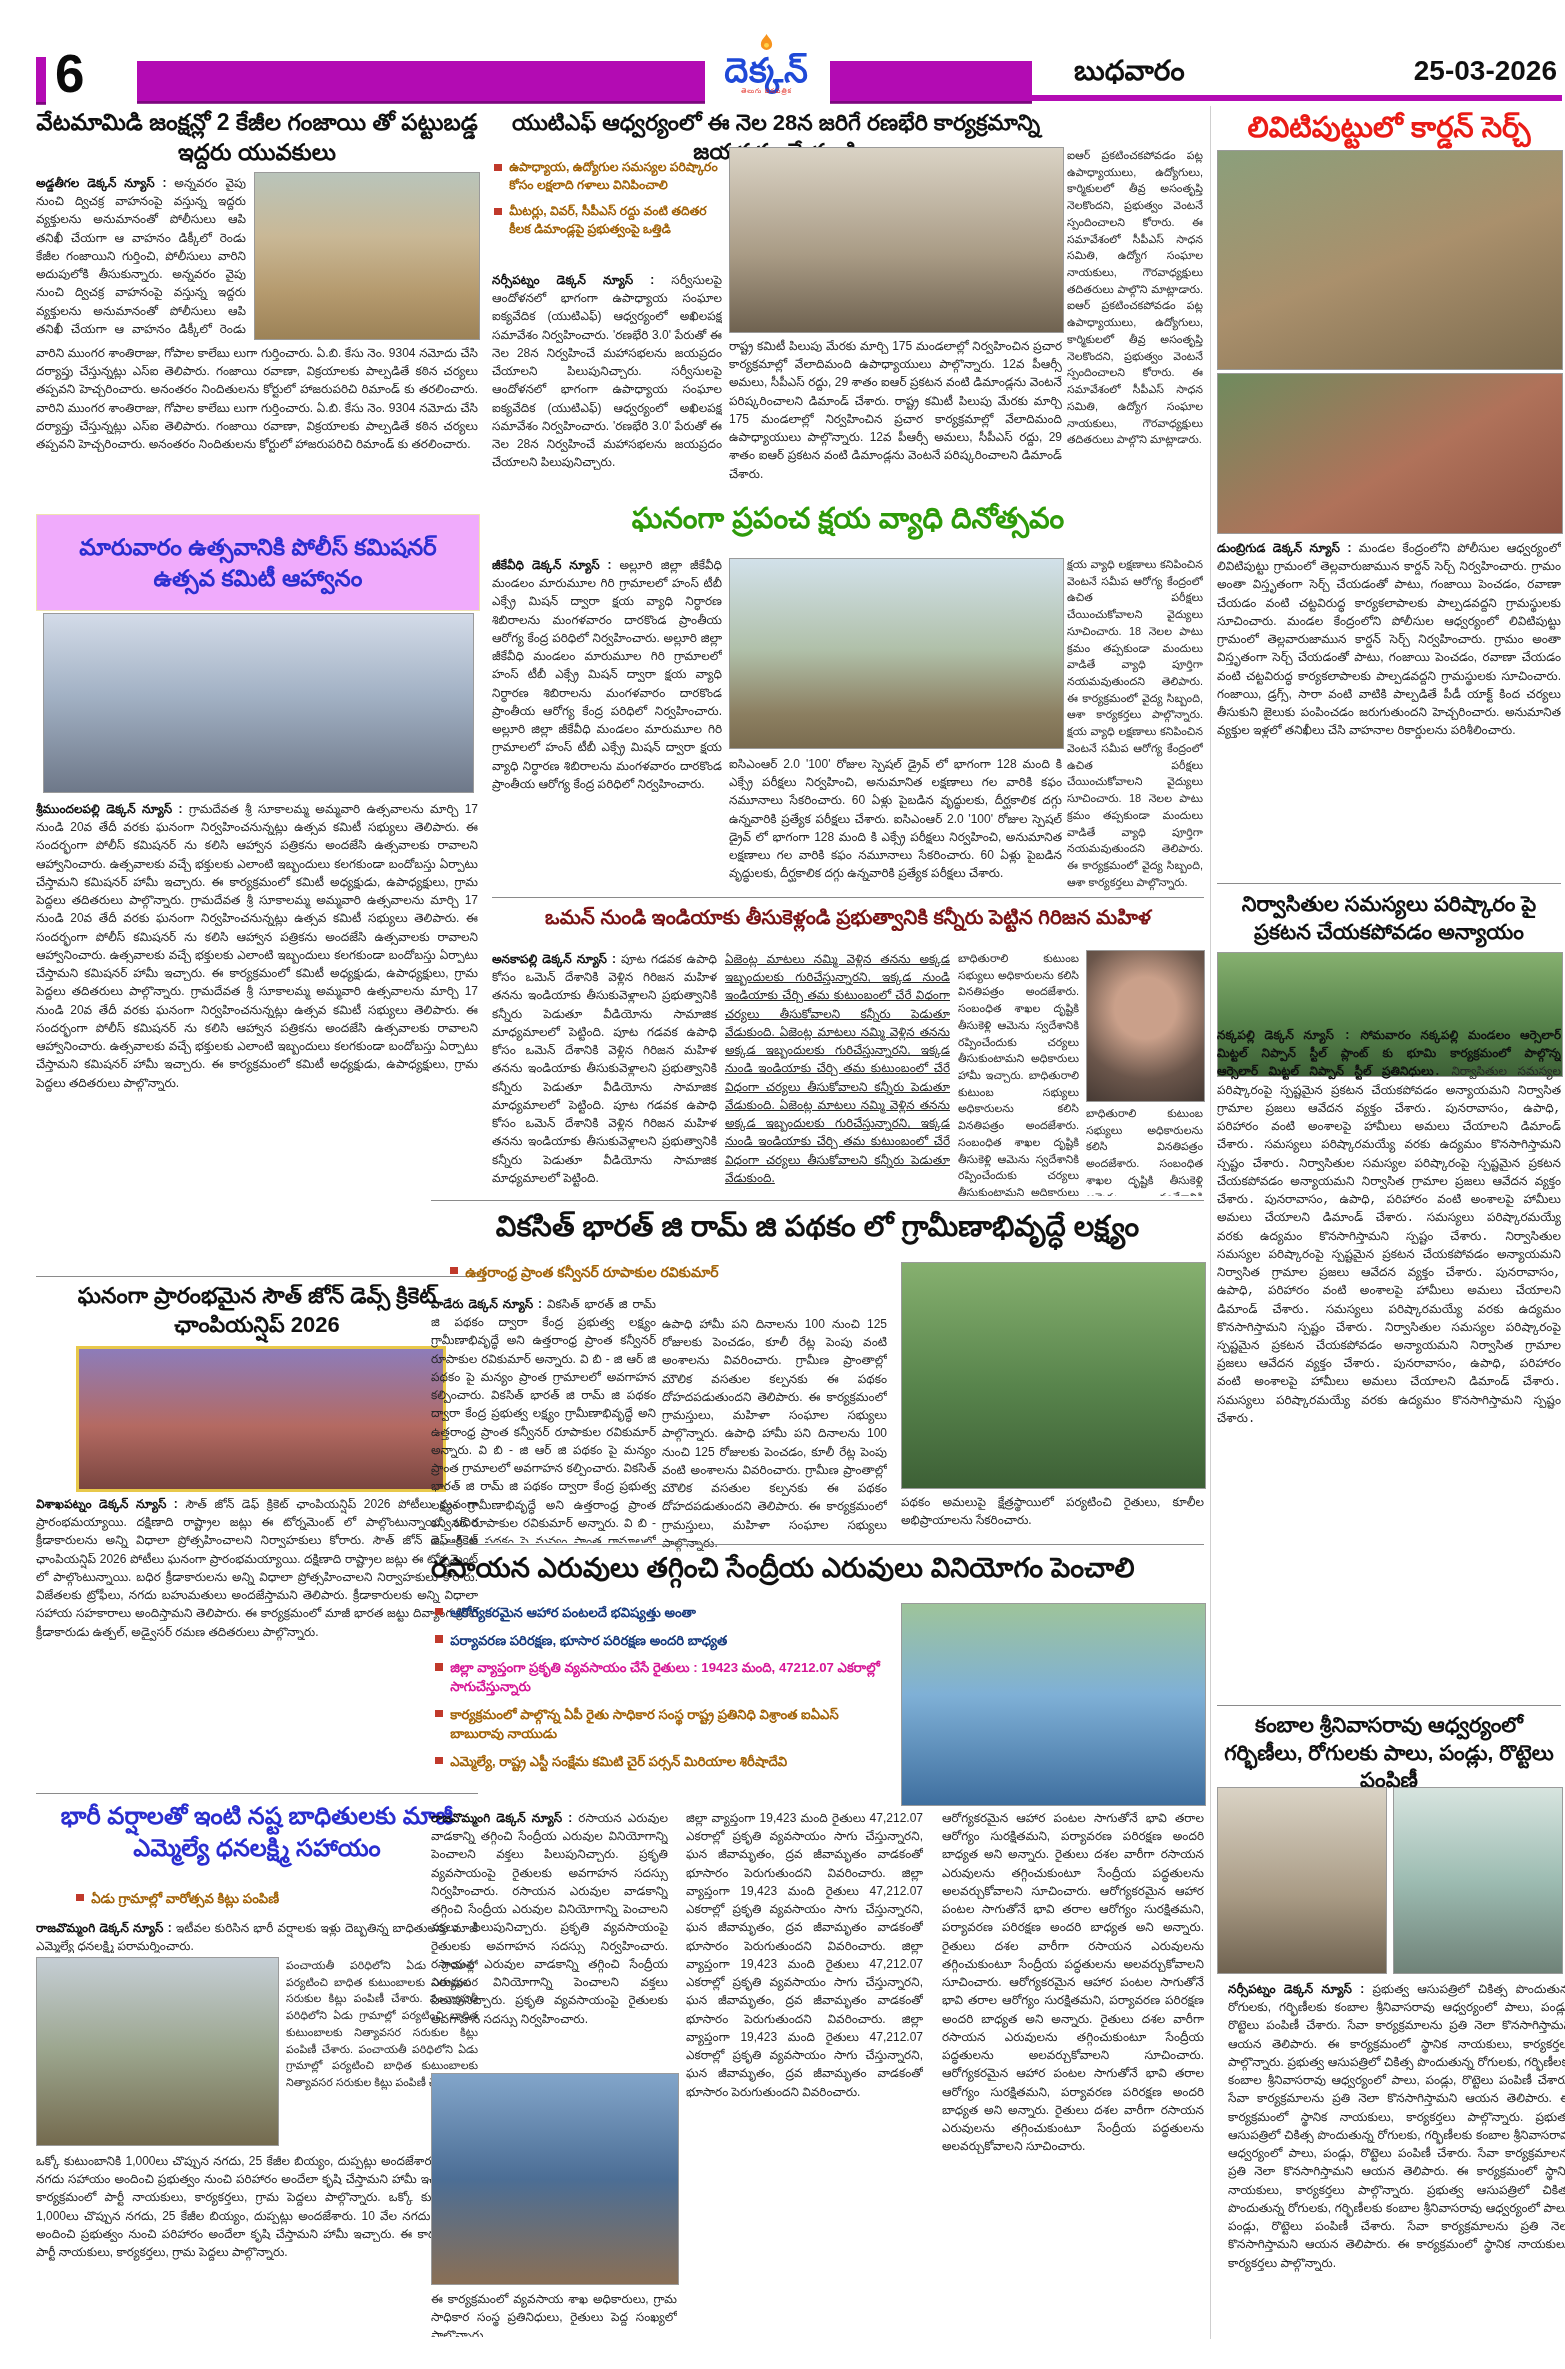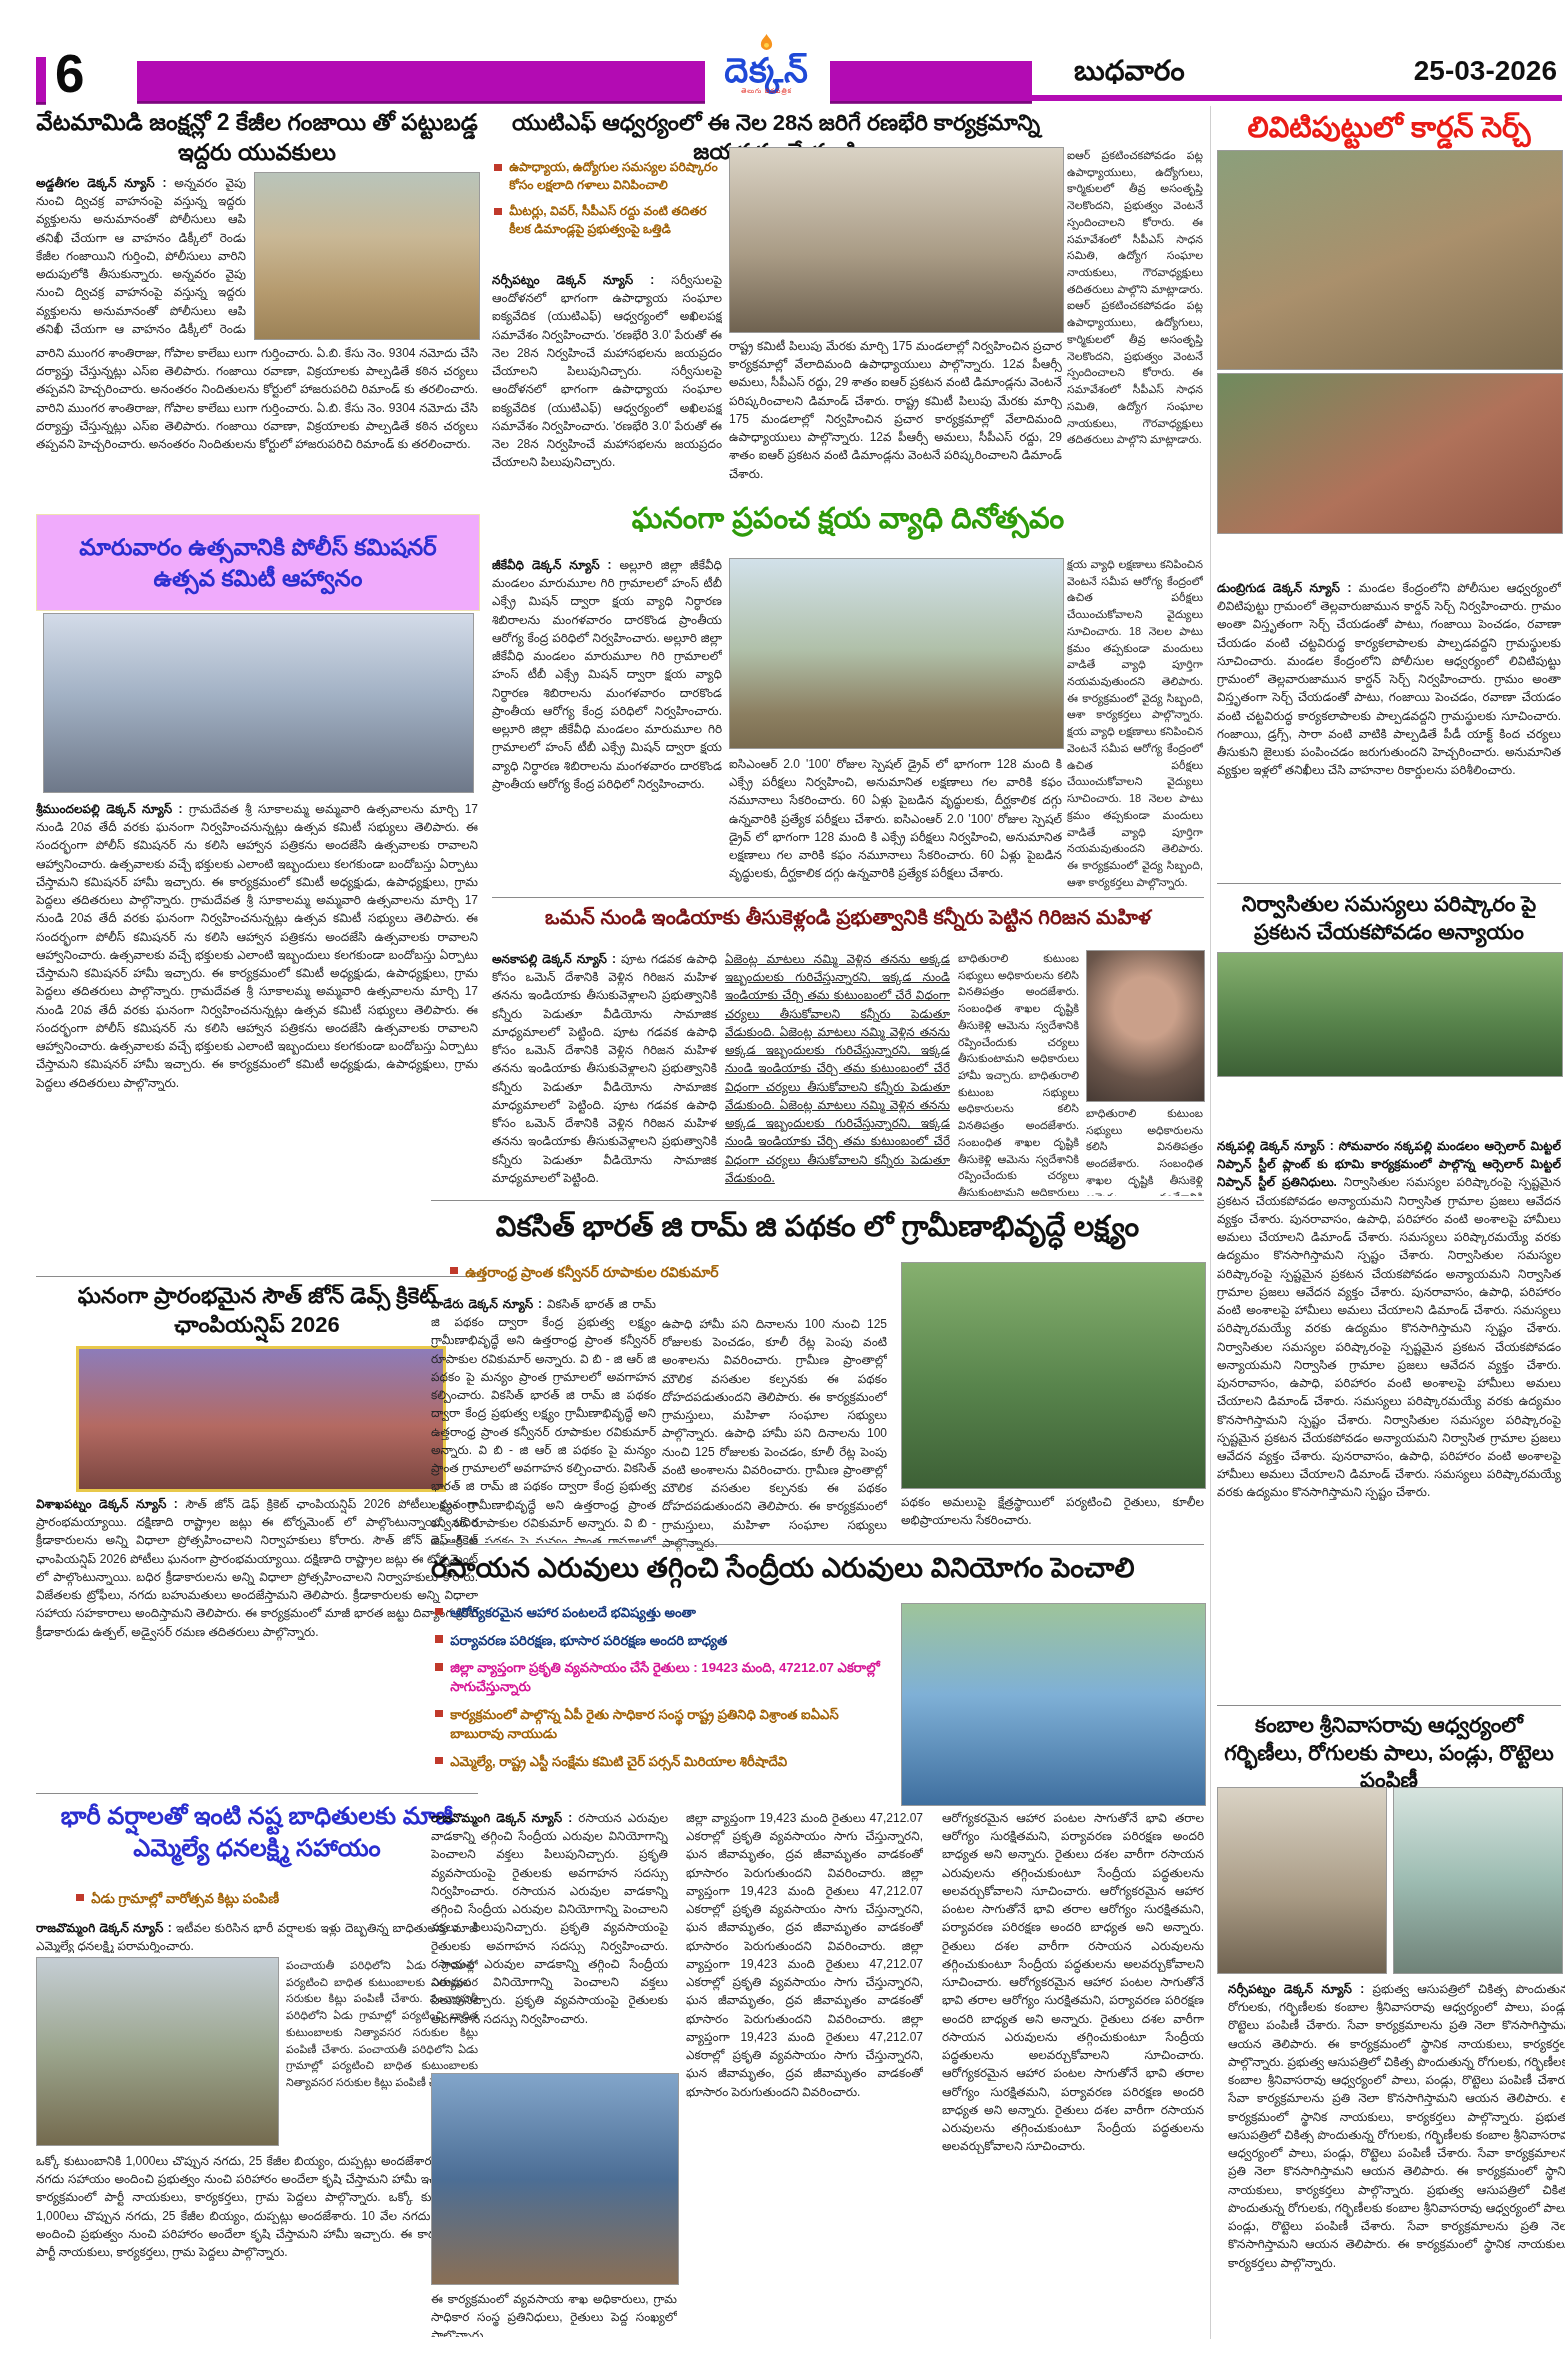--- a/index.html
+++ b/index.html
@@ -213,29 +213,29 @@
   </div>
   <div class="abs bt" style="left:942px;top:1809px;width:262px;height:528px;">
     <span>ఆరోగ్యకరమైన ఆహార పంటల సాగుతోనే భావి తరాల ఆరోగ్యం సురక్షితమని, పర్యావరణ పరిరక్షణ అందరి బాధ్యత అని అన్నారు. రైతులు దశల వారీగా రసాయన ఎరువులను తగ్గించుకుంటూ సేంద్రీయ పద్ధతులను అలవర్చుకోవాలని సూచించారు. ఆరోగ్యకరమైన ఆహార పంటల సాగుతోనే భావి తరాల ఆరోగ్యం సురక్షితమని, పర్యావరణ పరిరక్షణ అందరి బాధ్యత అని అన్నారు. రైతులు దశల వారీగా రసాయన ఎరువులను తగ్గించుకుంటూ సేంద్రీయ పద్ధతులను అలవర్చుకోవాలని సూచించారు. ఆరోగ్యకరమైన ఆహార పంటల సాగుతోనే భావి తరాల ఆరోగ్యం సురక్షితమని, పర్యావరణ పరిరక్షణ అందరి బాధ్యత అని అన్నారు. రైతులు దశల వారీగా రసాయన ఎరువులను తగ్గించుకుంటూ సేంద్రీయ పద్ధతులను అలవర్చుకోవాలని సూచించారు. ఆరోగ్యకరమైన ఆహార పంటల సాగుతోనే భావి తరాల ఆరోగ్యం సురక్షితమని, పర్యావరణ పరిరక్షణ అందరి బాధ్యత అని అన్నారు. రైతులు దశల వారీగా రసాయన ఎరువులను తగ్గించుకుంటూ సేంద్రీయ పద్ధతులను అలవర్చుకోవాలని సూచించారు.</span>
   </div>
 
   <div class="abs vline" style="left:1210px;top:106px;height:2233px;"></div>
 
   <div class="abs headline h-red" style="left:1217px;top:108px;width:344px;font-size:29px;">లివిటిపుట్టులో కార్డన్ సెర్చ్ ఆపరేషన్</div>
   <div class="abs ph ph-aerial-brown" style="left:1217px;top:150px;width:344px;height:218px;"></div>
   <div class="abs ph ph-aerial-roofs" style="left:1217px;top:373px;width:344px;height:159px;"></div>
-  <div class="abs bt" style="left:1217px;top:539px;width:344px;height:339px;margin-top:40px;">
+  <div class="abs bt" style="left:1217px;top:539px;width:344px;height:339px;">
     <b>డుంబ్రిగుడ డెక్కన్ న్యూస్ : </b><span>మండల కేంద్రంలోని పోలీసుల ఆధ్వర్యంలో లివిటిపుట్టు గ్రామంలో తెల్లవారుజామున కార్డన్ సెర్చ్ నిర్వహించారు. గ్రామం అంతా విస్తృతంగా సెర్చ్ చేయడంతో పాటు, గంజాయి పెంచడం, రవాణా చేయడం వంటి చట్టవిరుద్ధ కార్యకలాపాలకు పాల్పడవద్దని గ్రామస్థులకు సూచించారు. మండల కేంద్రంలోని పోలీసుల ఆధ్వర్యంలో లివిటిపుట్టు గ్రామంలో తెల్లవారుజామున కార్డన్ సెర్చ్ నిర్వహించారు. గ్రామం అంతా విస్తృతంగా సెర్చ్ చేయడంతో పాటు, గంజాయి పెంచడం, రవాణా చేయడం వంటి చట్టవిరుద్ధ కార్యకలాపాలకు పాల్పడవద్దని గ్రామస్థులకు సూచించారు.</span>
     <span>గంజాయి, డ్రగ్స్, సారా వంటి వాటికి పాల్పడితే పీడీ యాక్ట్ కింద చర్యలు తీసుకుని జైలుకు పంపించడం జరుగుతుందని హెచ్చరించారు. అనుమానిత వ్యక్తుల ఇళ్లలో తనిఖీలు చేసి వాహనాల రికార్డులను పరిశీలించారు.</span>
   </div>
 
   <div class="abs rule" style="left:1217px;top:883px;width:344px;"></div>
   <div class="abs headline h-black" style="left:1217px;top:890px;width:344px;font-size:21px;">నిర్వాసితుల సమస్యలు పరిష్కారం పై ప్రకటన చేయకపోవడం అన్యాయం</div>
   <div class="abs ph ph-crowd-green" style="left:1217px;top:952px;width:344px;height:123px;"></div>
-  <div class="abs bt" style="left:1217px;top:1137px;width:344px;height:620px;">
+  <div class="abs bt" style="left:1217px;top:1027px;width:344px;height:620px;font-family:Liberation Mono, monospace;">
     <b>నక్కపల్లి డెక్కన్ న్యూస్ : సోమవారం నక్కపల్లి మండలం ఆర్సెలార్ మిట్టల్ నిప్పాన్ స్టీల్ ప్లాంట్ కు భూమి కార్యక్రమంలో పాల్గొన్న ఆర్సెలార్ మిట్టల్ నిప్పాన్ స్టీల్ ప్రతినిధులు. </b>
     <span>నిర్వాసితుల సమస్యల పరిష్కారంపై స్పష్టమైన ప్రకటన చేయకపోవడం అన్యాయమని నిర్వాసిత గ్రామాల ప్రజలు ఆవేదన వ్యక్తం చేశారు. పునరావాసం, ఉపాధి, పరిహారం వంటి అంశాలపై హామీలు అమలు చేయాలని డిమాండ్ చేశారు. సమస్యలు పరిష్కారమయ్యే వరకు ఉద్యమం కొనసాగిస్తామని స్పష్టం చేశారు. నిర్వాసితుల సమస్యల పరిష్కారంపై స్పష్టమైన ప్రకటన చేయకపోవడం అన్యాయమని నిర్వాసిత గ్రామాల ప్రజలు ఆవేదన వ్యక్తం చేశారు. పునరావాసం, ఉపాధి, పరిహారం వంటి అంశాలపై హామీలు అమలు చేయాలని డిమాండ్ చేశారు. సమస్యలు పరిష్కారమయ్యే వరకు ఉద్యమం కొనసాగిస్తామని స్పష్టం చేశారు. నిర్వాసితుల సమస్యల పరిష్కారంపై స్పష్టమైన ప్రకటన చేయకపోవడం అన్యాయమని నిర్వాసిత గ్రామాల ప్రజలు ఆవేదన వ్యక్తం చేశారు. పునరావాసం, ఉపాధి, పరిహారం వంటి అంశాలపై హామీలు అమలు చేయాలని డిమాండ్ చేశారు. సమస్యలు పరిష్కారమయ్యే వరకు ఉద్యమం కొనసాగిస్తామని స్పష్టం చేశారు. నిర్వాసితుల సమస్యల పరిష్కారంపై స్పష్టమైన ప్రకటన చేయకపోవడం అన్యాయమని నిర్వాసిత గ్రామాల ప్రజలు ఆవేదన వ్యక్తం చేశారు. పునరావాసం, ఉపాధి, పరిహారం వంటి అంశాలపై హామీలు అమలు చేయాలని డిమాండ్ చేశారు. సమస్యలు పరిష్కారమయ్యే వరకు ఉద్యమం కొనసాగిస్తామని స్పష్టం చేశారు.</span>
   </div>
 
   <div class="abs rule" style="left:1217px;top:1705px;width:344px;"></div>
   <div class="abs headline h-black" style="left:1217px;top:1711px;width:344px;font-size:21px;">కంబాల శ్రీనివాసరావు ఆధ్వర్యంలో గర్భిణీలు, రోగులకు పాలు, పండ్లు, రొట్టెలు పంపిణీ</div>
   <div class="abs ph ph-indoor-meet" style="left:1217px;top:1787px;width:168px;height:185px;"></div>
   <div class="abs ph ph-room-teal" style="left:1393px;top:1787px;width:168px;height:185px;"></div>
   <div class="abs bt" style="left:1217px;top:1980px;width:344px;height:360px;margin-left:11px;">
     <b>నర్సీపట్నం డెక్కన్ న్యూస్ : </b><span>ప్రభుత్వ ఆసుపత్రిలో చికిత్స పొందుతున్న రోగులకు, గర్భిణీలకు కంబాల శ్రీనివాసరావు ఆధ్వర్యంలో పాలు, పండ్లు, రొట్టెలు పంపిణీ చేశారు. సేవా కార్యక్రమాలను ప్రతి నెలా కొనసాగిస్తామని ఆయన తెలిపారు. ఈ కార్యక్రమంలో స్థానిక నాయకులు, కార్యకర్తలు పాల్గొన్నారు. ప్రభుత్వ ఆసుపత్రిలో చికిత్స పొందుతున్న రోగులకు, గర్భిణీలకు కంబాల శ్రీనివాసరావు ఆధ్వర్యంలో పాలు, పండ్లు, రొట్టెలు పంపిణీ చేశారు. సేవా కార్యక్రమాలను ప్రతి నెలా కొనసాగిస్తామని ఆయన తెలిపారు. ఈ కార్యక్రమంలో స్థానిక నాయకులు, కార్యకర్తలు పాల్గొన్నారు. ప్రభుత్వ ఆసుపత్రిలో చికిత్స పొందుతున్న రోగులకు, గర్భిణీలకు కంబాల శ్రీనివాసరావు ఆధ్వర్యంలో పాలు, పండ్లు, రొట్టెలు పంపిణీ చేశారు. సేవా కార్యక్రమాలను ప్రతి నెలా కొనసాగిస్తామని ఆయన తెలిపారు. ఈ కార్యక్రమంలో స్థానిక నాయకులు, కార్యకర్తలు పాల్గొన్నారు. ప్రభుత్వ ఆసుపత్రిలో చికిత్స పొందుతున్న రోగులకు, గర్భిణీలకు కంబాల శ్రీనివాసరావు ఆధ్వర్యంలో పాలు, పండ్లు, రొట్టెలు పంపిణీ చేశారు. సేవా కార్యక్రమాలను ప్రతి నెలా కొనసాగిస్తామని ఆయన తెలిపారు. ఈ కార్యక్రమంలో స్థానిక నాయకులు, కార్యకర్తలు పాల్గొన్నారు.</span>

